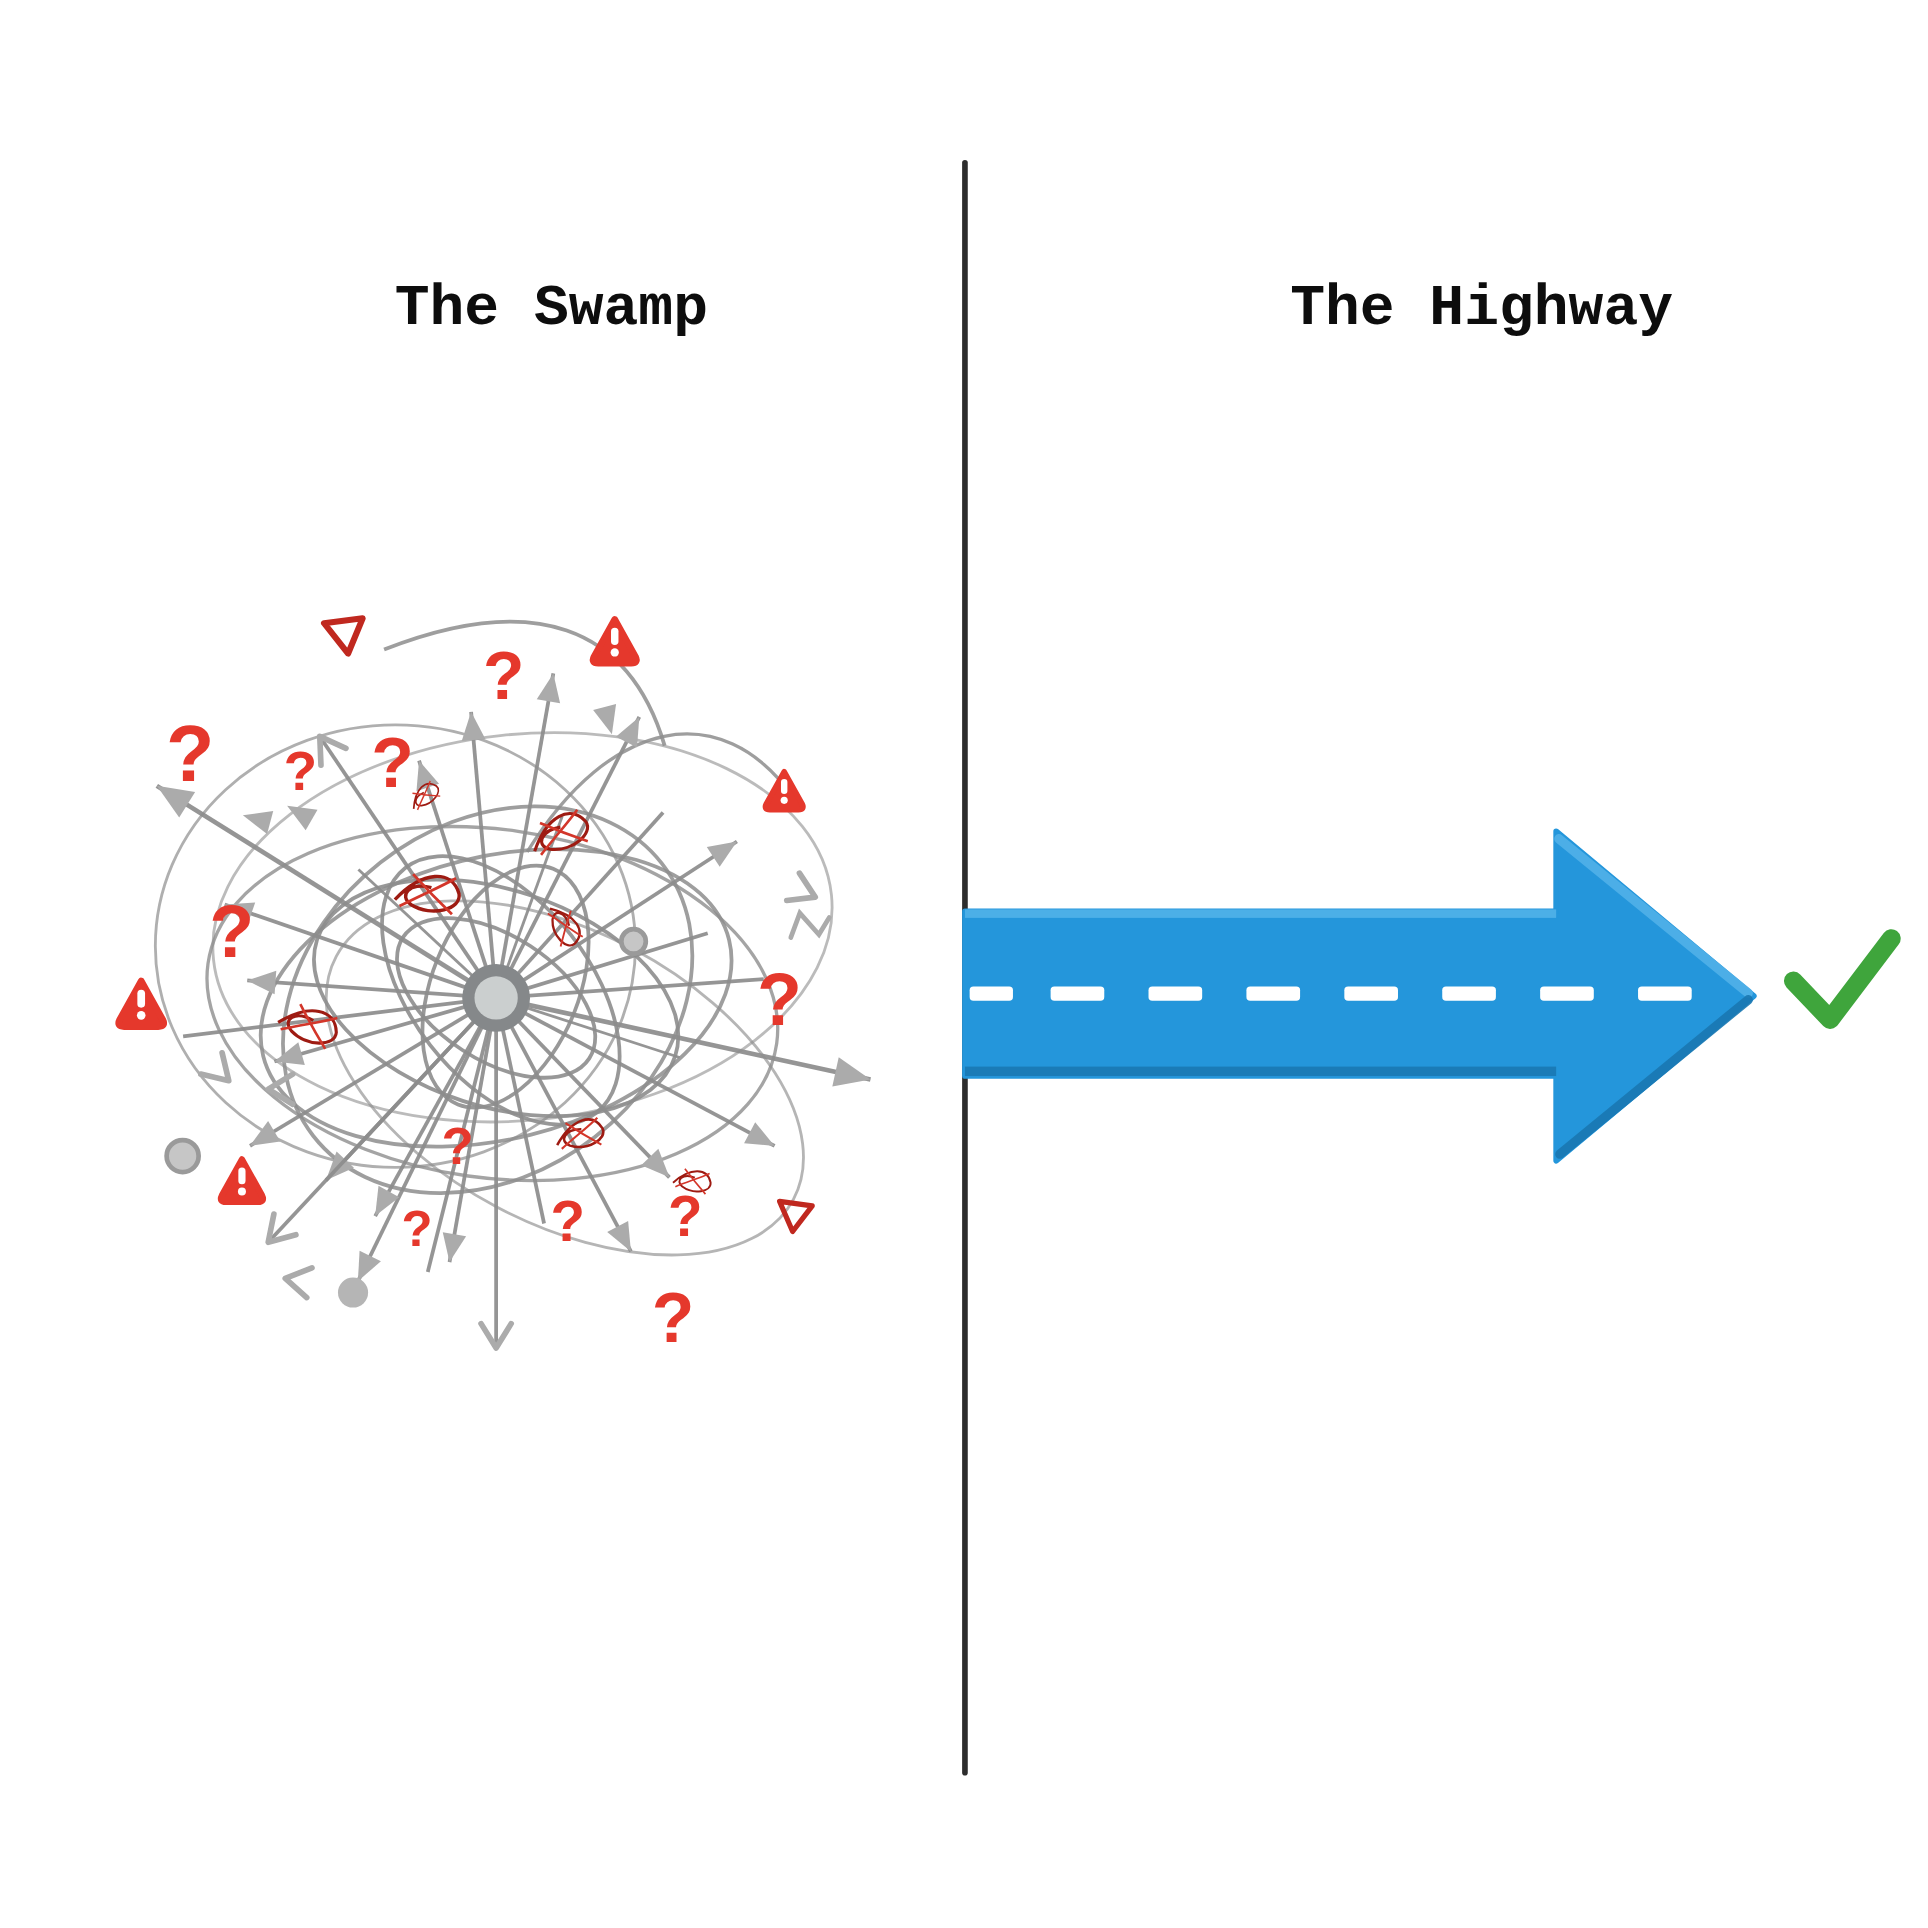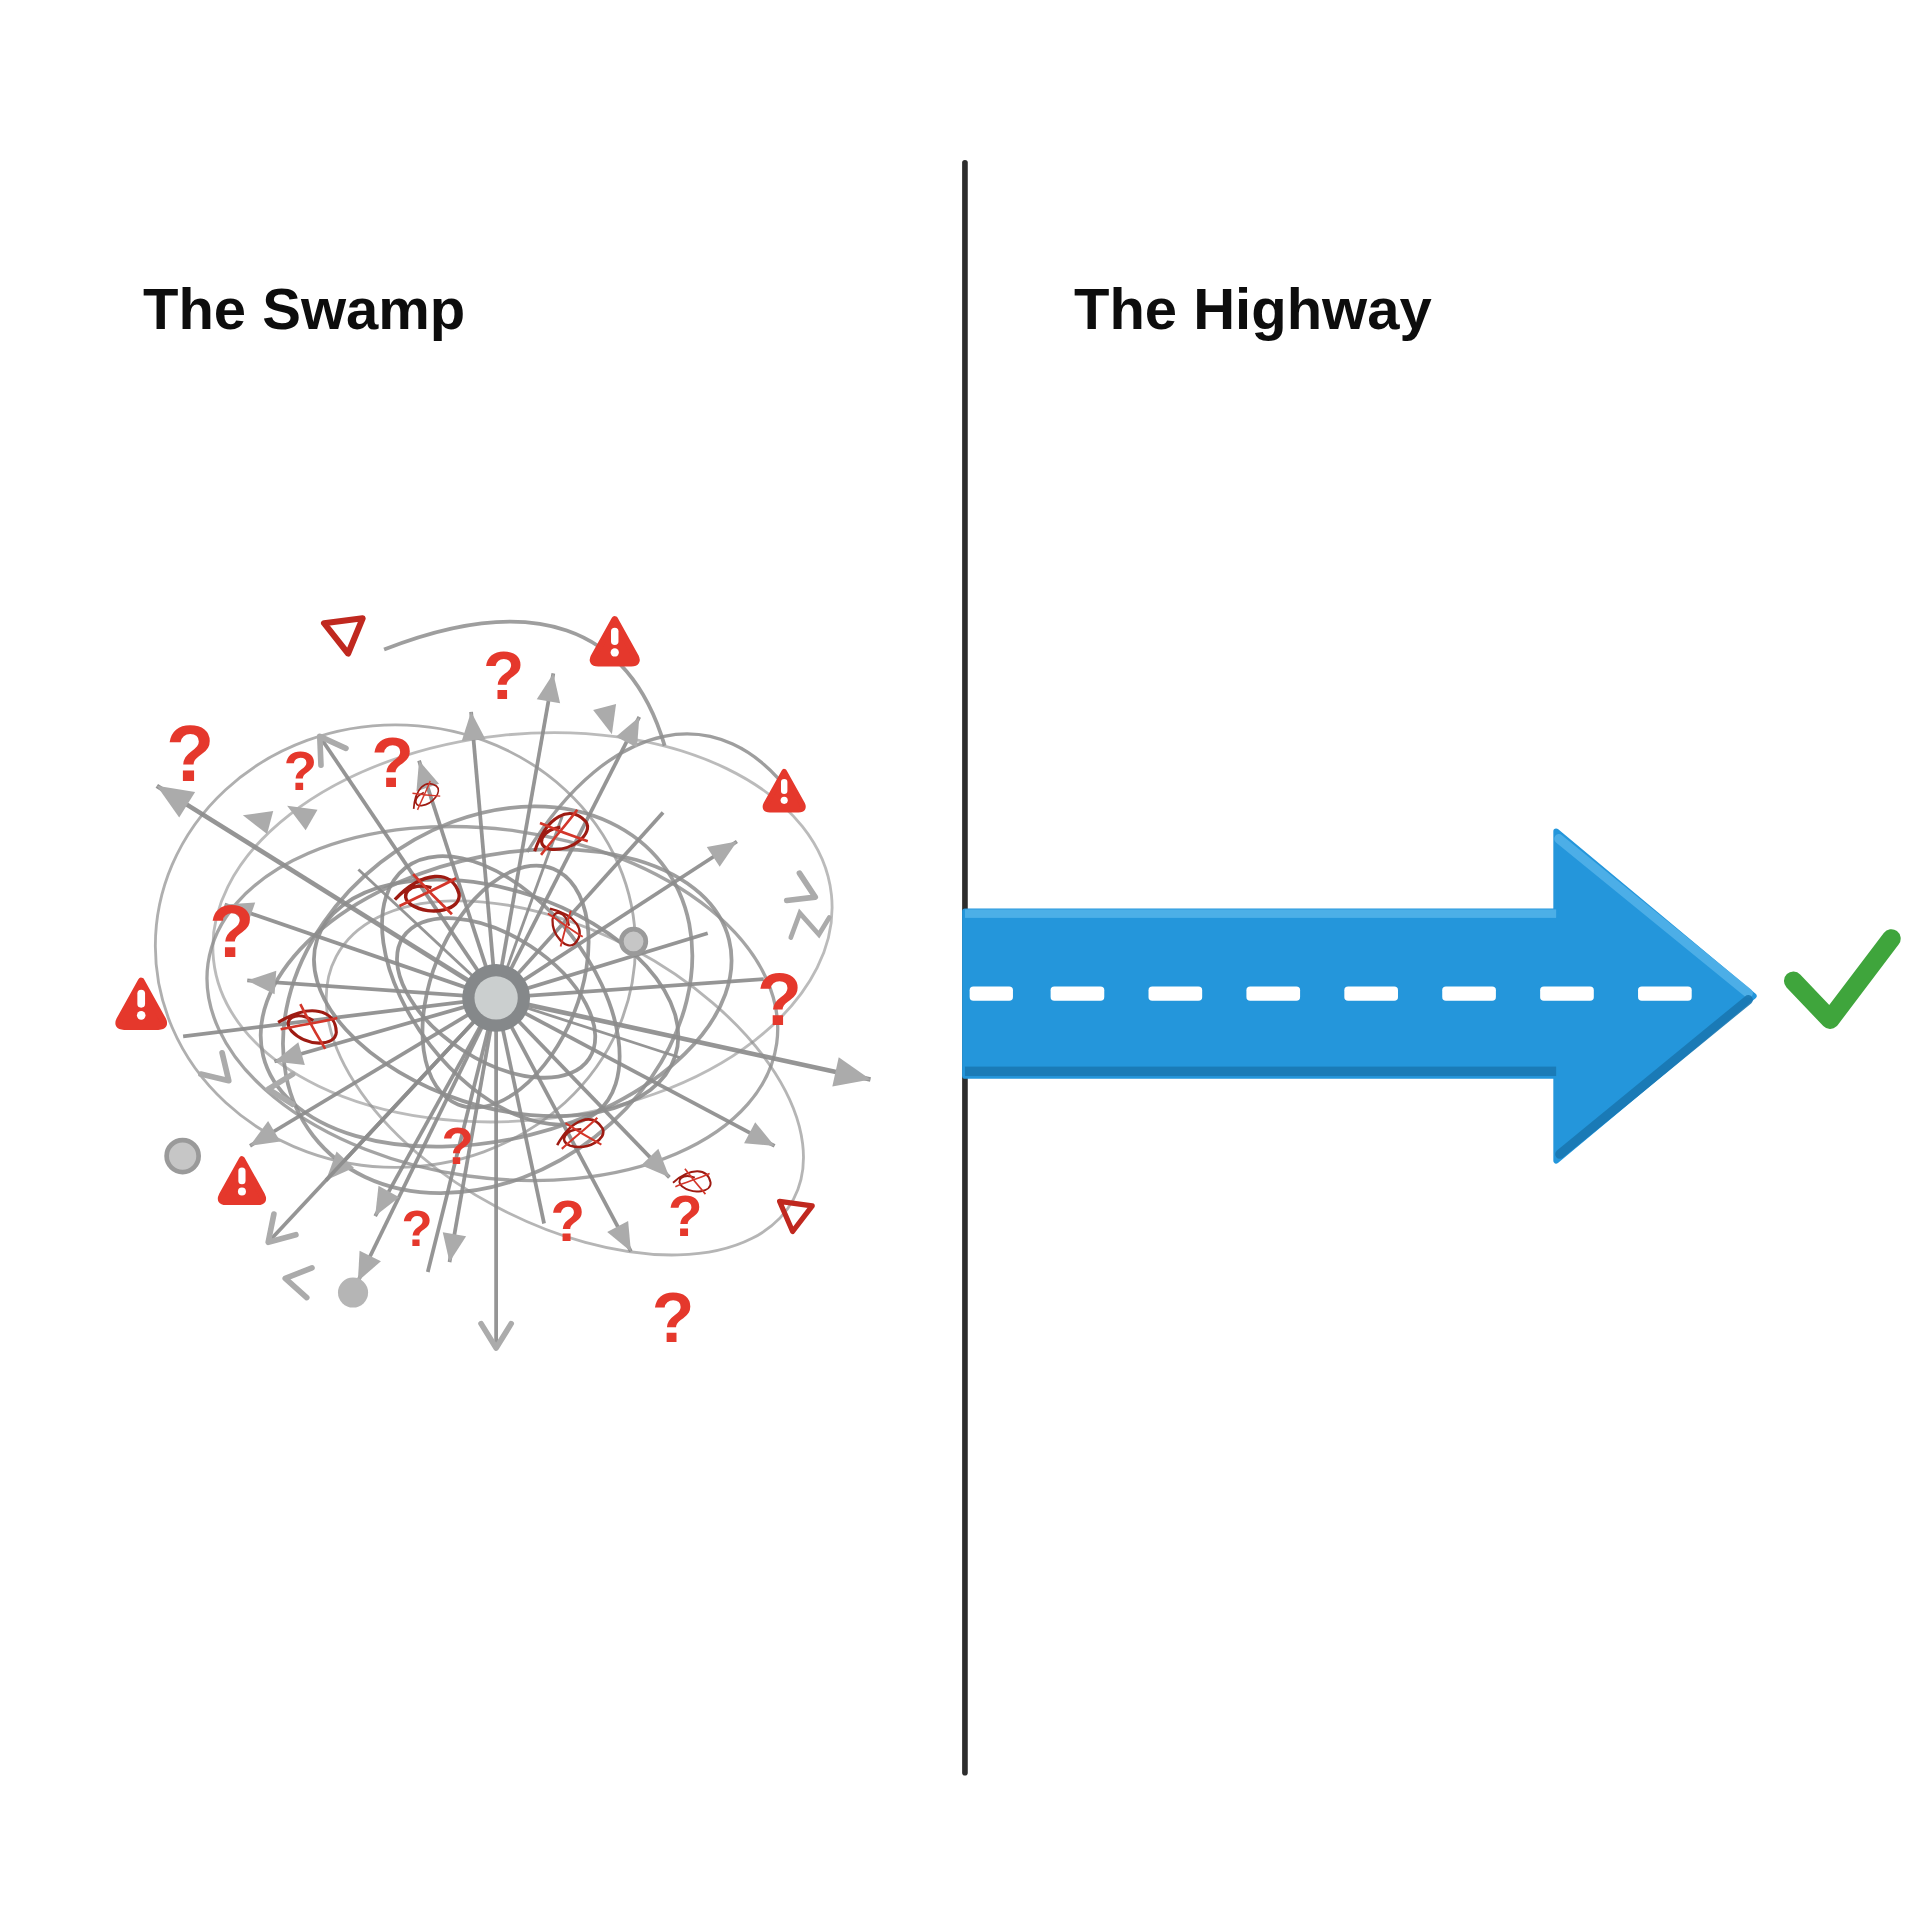--- a/index.html
+++ b/index.html
@@ -1,26 +1,26 @@
 <!DOCTYPE html>
 <html style="font-size:15px"><head>
 <meta charset="utf-8">
 <style>
   html,body{margin:0;padding:0;}
   body{
     width:1928px;height:1928px;position:relative;background:#ffffff;
     font-family:"Liberation Sans", sans-serif;overflow:hidden;
   }
   .panel-title{
-    position:absolute;top:279px;width:565px;text-align:left;
+    position:absolute;top:279px;width:565px;text-align:right;
     font-size:58px;font-weight:700;color:#0d0d0d;letter-spacing:0px;
-    line-height:1.05;user-select:none;
+    line-height:1.05;user-select:none;font-family:Liberation Mono, monospace;
   }
   #title-left{left:143px;}
-  #title-right{left:1074px;}
+  #title-right{left:1108px;}
   #scene{position:absolute;left:0;top:0;}
 </style>
 </head>
 <body>
 
 <div id="title-left" class="panel-title">The Swamp</div>
 <div id="title-right" class="panel-title">The Highway</div>
 
 <svg id="scene" width="1928" height="1928" viewBox="0 0 2048 2048">
   <g id="swamp">

